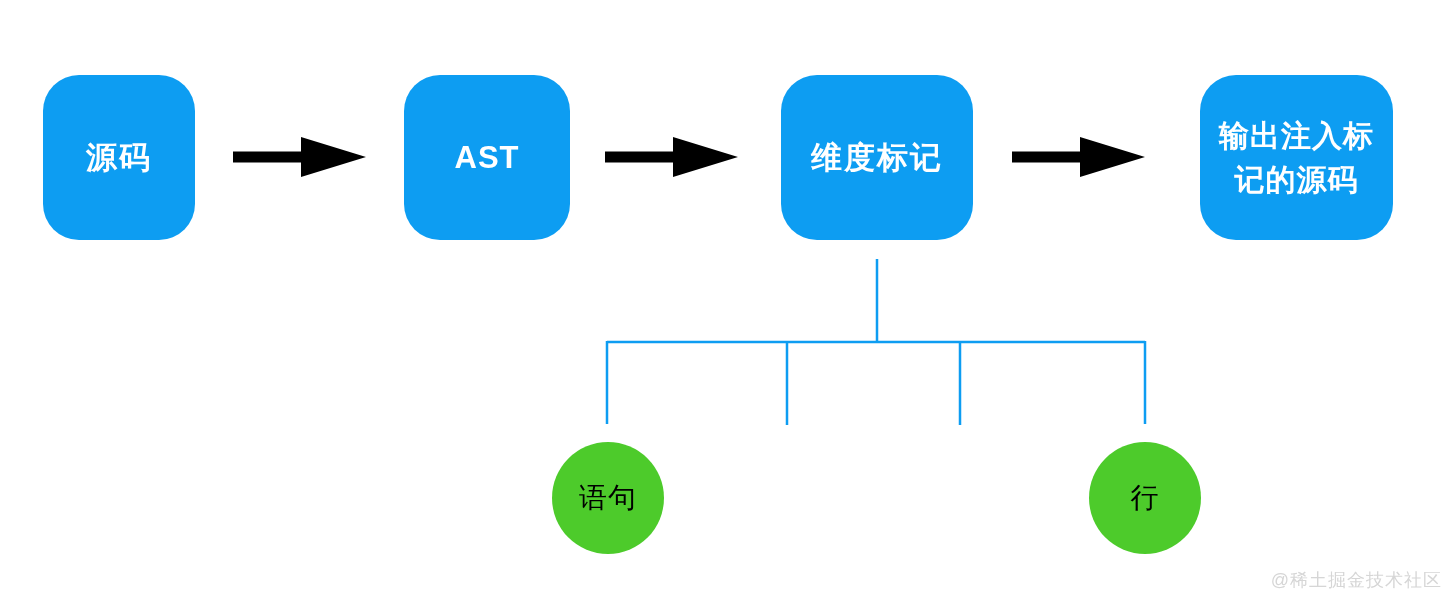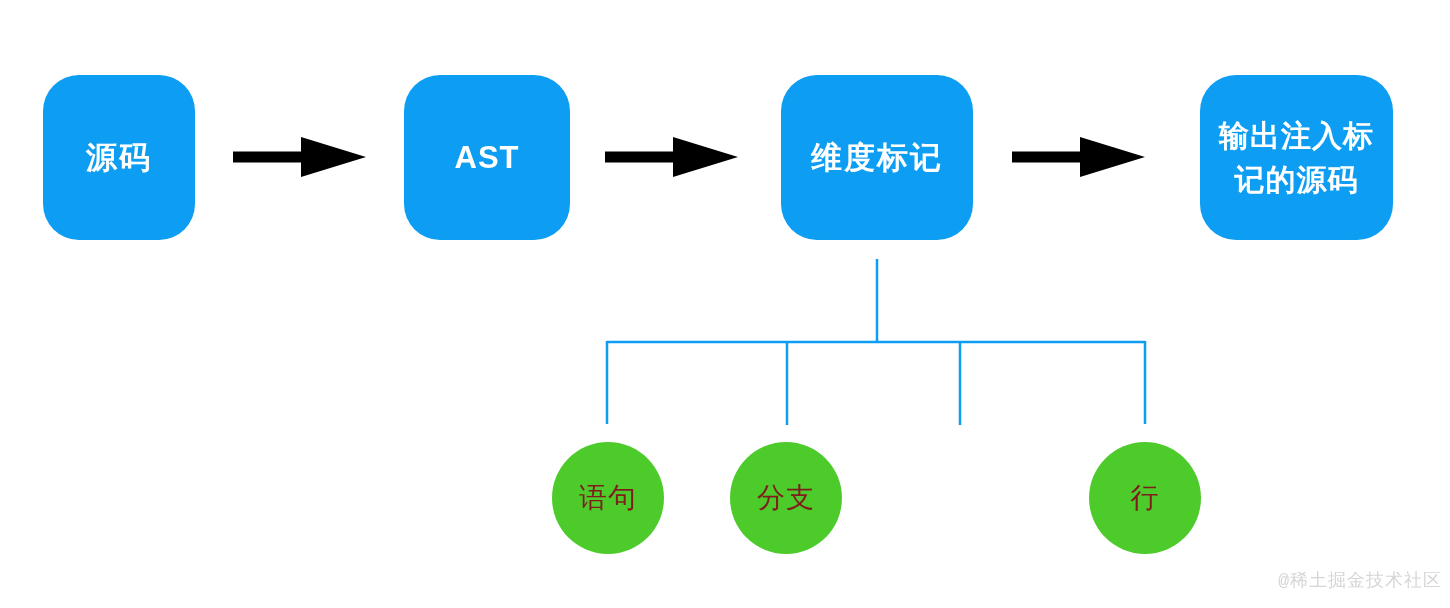--- a/index.html
+++ b/index.html
@@ -59,41 +59,40 @@
   }
 
   
   .branch-circle {
     position: absolute;
     top: 442px;
     width: 112px;
     height: 112px;
     border-radius: 50%;
     background: #4dcb2b;
-    color: #7f1d1d;
+    color: #000000;
     display: flex;
     align-items: center;
     justify-content: center;
     font-size: 28px;
     font-weight: 500;
     letter-spacing: 1px;
   }
   #circle-statement { left: 552px; }
   #circle-branch    { left: 730px; }
   #circle-function  { left: 904px; }
   #circle-line      { left: 1089px; }
 
   .watermark {
     position: absolute;
     top: 568px;
     right: 8px;
     font-size: 18px;
     color: #d6d6d6;
     letter-spacing: 1px;
-    font-family: Liberation Mono, monospace;
   }
 </style>
 </head>
 <body>
 
 <div class="canvas">
 
   <div class="flow-node" id="node-source">
     <span>源码</span>
   </div>
@@ -130,22 +129,19 @@
              M607 342 L1145 342
              M607 341 L607 424
              M787 341 L787 425
              M960 341 L960 425
              M1145 341 L1145 424" stroke="#0d9df2" stroke-width="2.5" fill="none"></path>
   </svg>
 
   <div class="branch-circle" id="circle-statement">
     <span>语句</span>
   </div>
-  <div class="branch-circle" id="circle-branch">
-    <span>分支</span>
-  </div>
   <div class="branch-circle" id="circle-line">
     <span>行</span>
   </div>
 
   <div class="watermark">@稀土掘金技术社区</div>
 
 </div>
 
 </body></html>

